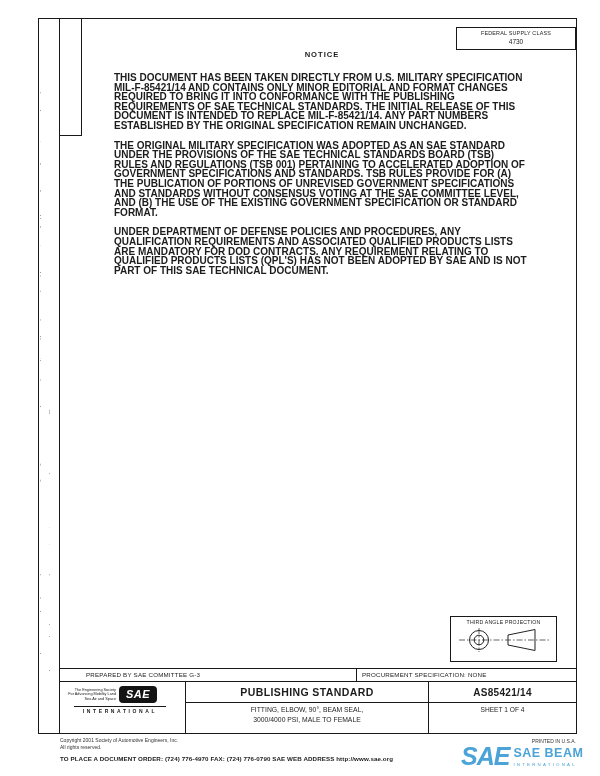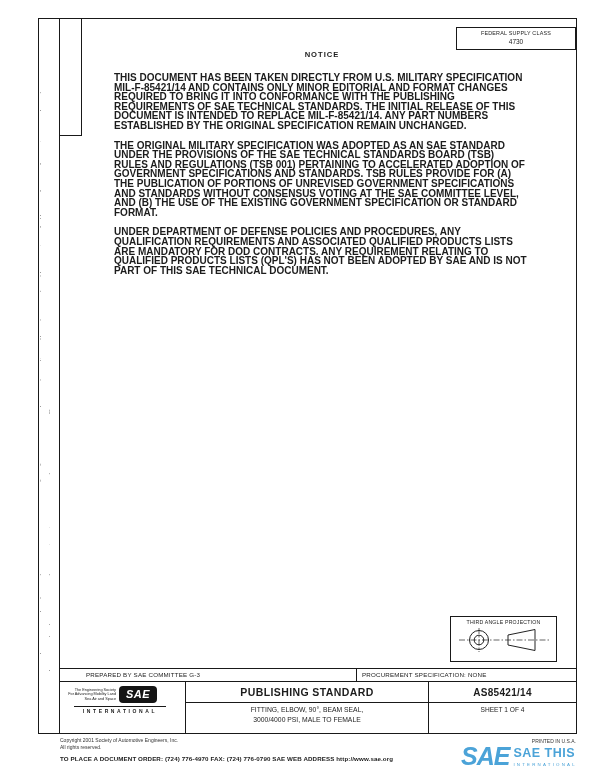--- a/index.html
+++ b/index.html
@@ -157,18 +157,18 @@
   <div class="sheet">SHEET 1 OF 4</div>
 
   <div class="copyright1">Copyright 2001 Society of Automotive Engineers, Inc.</div>
   <div class="copyright2">All rights reserved.</div>
   <div class="printed">PRINTED IN U.S.A.</div>
   <div class="order">TO PLACE A DOCUMENT ORDER:  (724) 776-4970      FAX:  (724) 776-0790      SAE WEB ADDRESS  http://www.sae.org</div>
 
   <div class="watermark" style="color: rgb(75, 163, 216);">
     <span class="wm-glyph">SAE</span>
     <span class="wm-right">
-      <span class="wm-title">SAE THIS</span>
+      <span class="wm-title">SAE BEAM</span>
       <span class="wm-sub">INTERNATIONAL</span>
     </span>
   </div>
 
 </div>
 
 </body></html>

